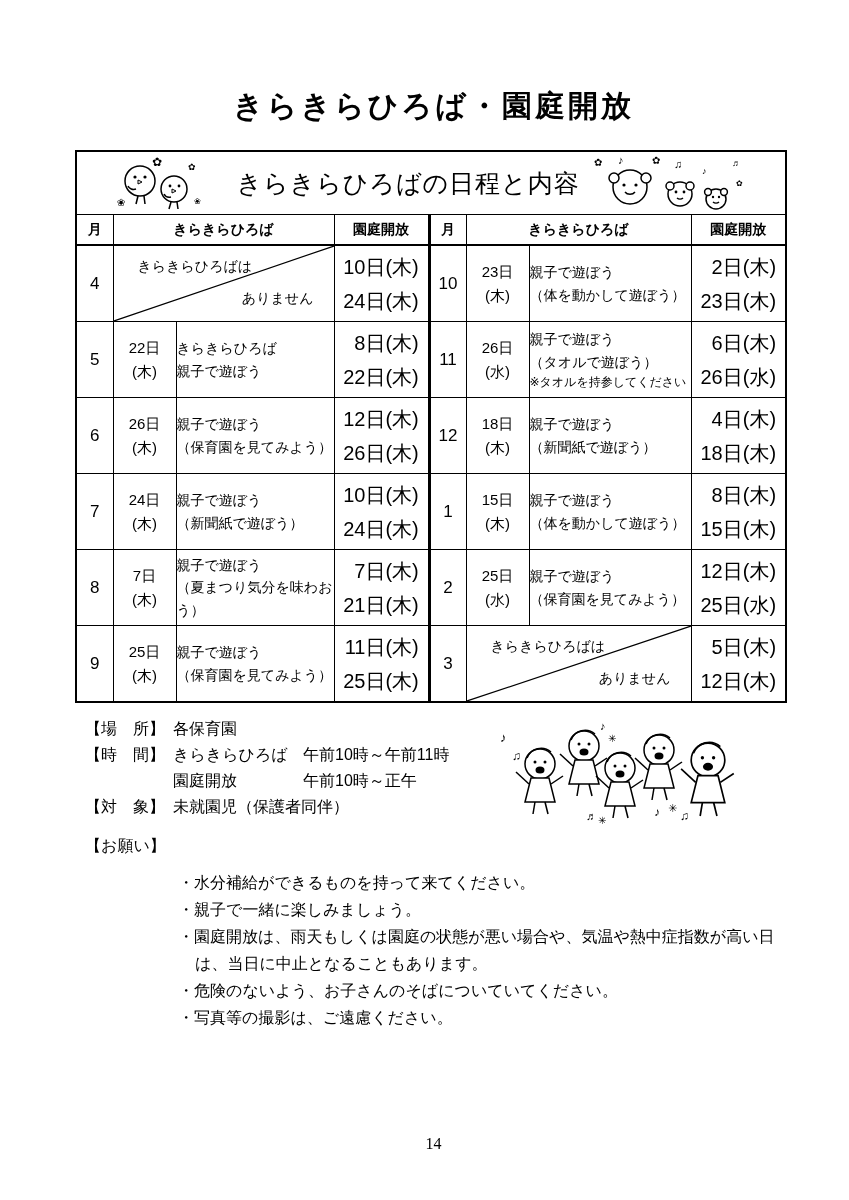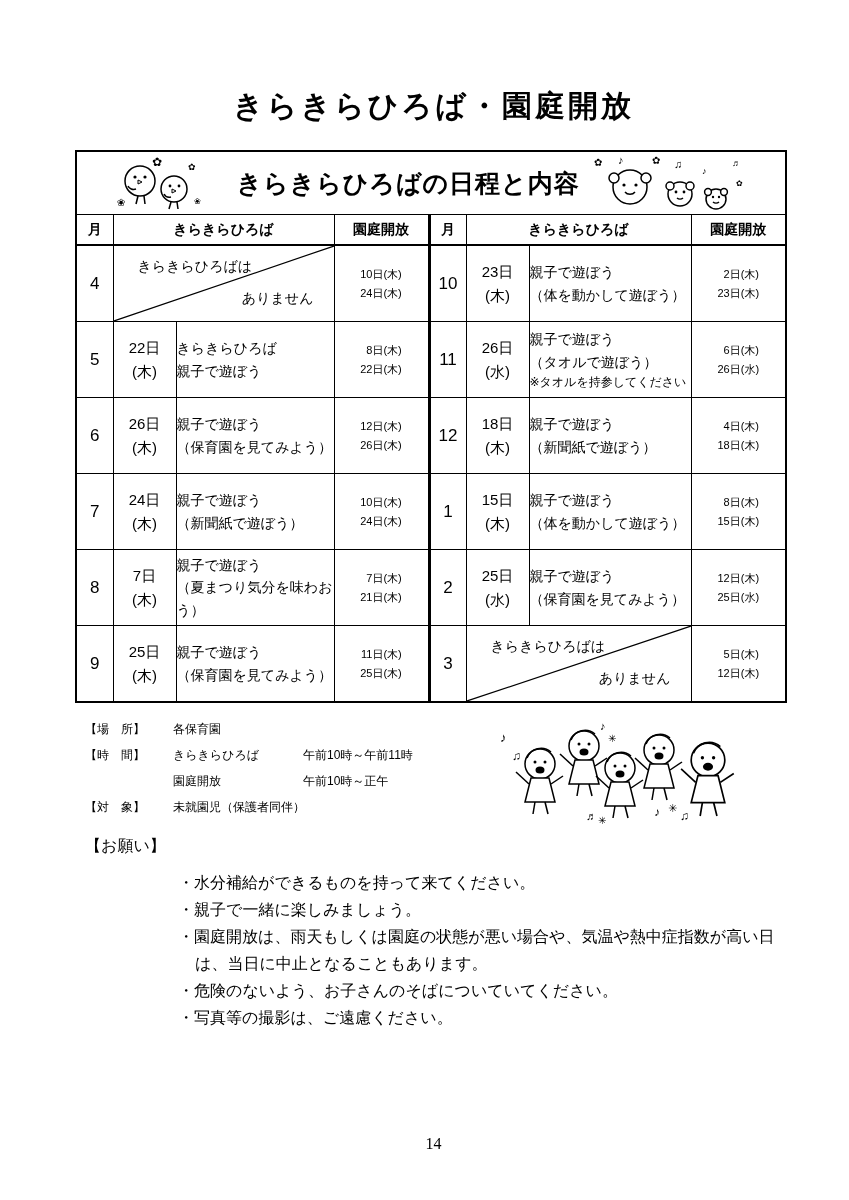--- a/index.html
+++ b/index.html
@@ -16,45 +16,45 @@
   
   table.schedule{
     position:absolute;top:150px;left:75px;width:710px;
     border-collapse:collapse;table-layout:fixed;border:2px solid #000;
   }
   table.schedule td, table.schedule th{
     border:1px solid #000;padding:0;vertical-align:middle;overflow:hidden;
   }
   td.band{height:62px;border-bottom:2px solid #000;}
   .band-inner{display:flex;align-items:center;justify-content:center;gap:10px;}
-  .band-title{font-size:25px;font-weight:bold;letter-spacing:1px;white-space:nowrap;margin-left:16px;}
+  .band-title{font-size:25px;font-weight:normal;letter-spacing:1px;white-space:nowrap;margin-left:16px;}
   tr.colhead th{
     height:29px;font-size:14px;font-weight:bold;text-align:center;
     border-bottom:2px solid #000;
   }
   tr.data td{height:75px;}
   .mid{border-left:3px solid #000 !important;}
   .c-month{font-size:17px;text-align:center;}
   .c-date{font-size:15px;text-align:center;line-height:1.55;}
   .c-act{font-size:14px;text-align:left;padding:0 5px;line-height:1.6;}
   .c-act .ln, .c-date .ln{display:block;}
   .c-act .note{display:block;font-size:12px;line-height:1.5;}
-  .c-entei{font-size:11px;text-align:center;line-height:1.7;}
+  .c-entei{font-size:20px;text-align:center;line-height:1.7;}
   .entei-box{display:inline-block;text-align:right;}
   .entei-box .ln{display:block;}
   td.closed{position:relative;}
   td.closed svg.diag{position:absolute;left:0;top:0;width:100%;height:100%;display:block;}
   td.closed svg.diag line{stroke:#000;stroke-width:1.2;}
   .cl1{position:absolute;top:12px;left:24px;font-size:14px;}
   .cl2{position:absolute;bottom:13px;right:20px;font-size:14px;}
   
   .info{
     position:absolute;top:716px;left:85px;
     display:grid;grid-template-columns:88px 130px auto;
-    font-size:12px;line-height:26px;column-gap:0;
+    font-size:16px;line-height:26px;column-gap:0;
   }
   .info .lab{white-space:nowrap;}
   .info .span2{grid-column:2 / 4;}
   
   .kids-illo{position:absolute;top:712px;left:496px;}
   svg .stroke{fill:none;stroke:#000;stroke-width:1.5;}
   svg .fillw{fill:#fff;stroke:#000;stroke-width:1.5;}
   
   .requests{position:absolute;top:832px;left:85px;width:690px;font-size:16px;line-height:27px;}
   .requests .req-label{margin-bottom:10px;}

